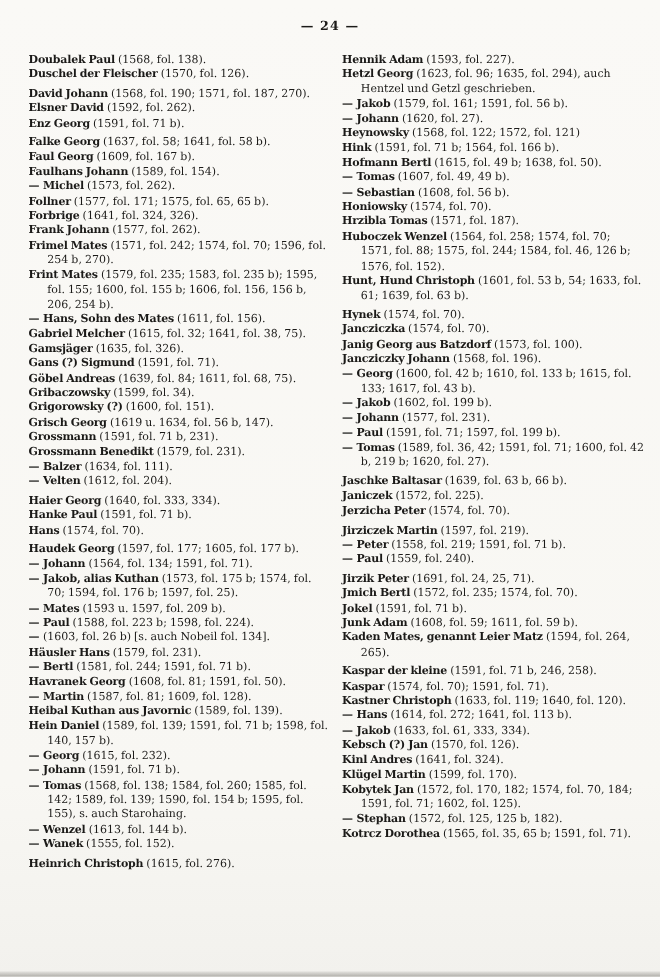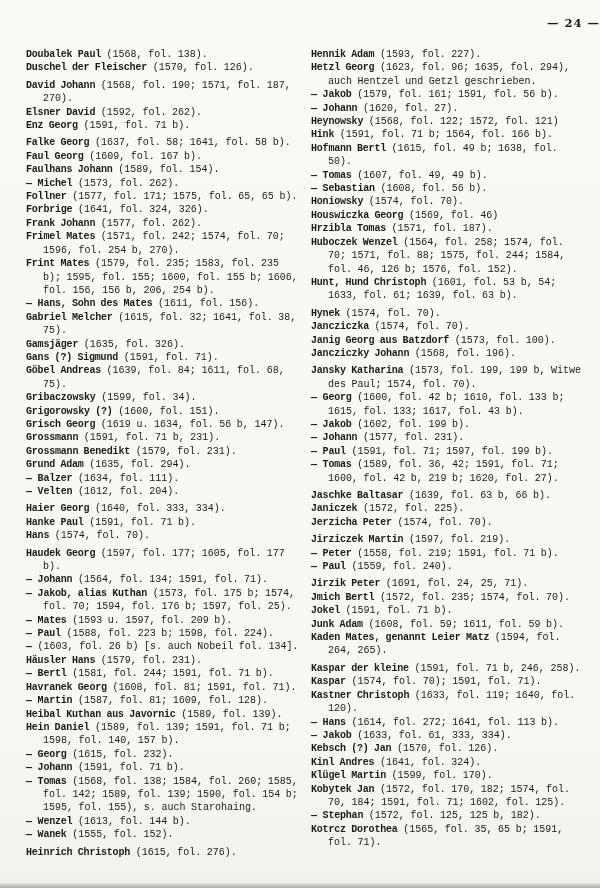--- a/index.html
+++ b/index.html
@@ -9,33 +9,33 @@
     overflow: hidden;
     font-family: "DejaVu Serif", "Liberation Serif", serif;
     color: #1b1a18;
     position: relative;
   }
   .page {
     position: absolute; inset: 0;
     background: linear-gradient(180deg, #faf9f6 0%, #f8f7f3 80%, #f2f1ed 100%);
   }
   .page-number {
-    text-align: right;
+    text-align: center;
     font-size: 11.5px;
     font-weight: 700;
     letter-spacing: 1px;
     margin-top: 16px;
     margin-bottom: 18px;
   }
   .columns {
     display: flex;
     gap: 10px;
     padding: 0 14px 0 26px;
   }
-  .col { width: 275px; font-family: Liberation Mono, monospace; }
+  .col { width: 275px; }
   .entry {
     margin: 0;
     padding-left: 17px;
     text-indent: -17px;
     font-size: 10px;
     line-height: 13.4px;
     word-spacing: -0.4px;
   }
   .entry.gap { margin-top: 4px; }
   .entry .name {
@@ -76,35 +76,34 @@
         <p class="entry"><span class="prefix">— </span><span class="name">Hans, Sohn des Mates</span><span class="detail"> (1611, fol. 156).</span></p>
         <p class="entry"><span class="prefix"></span><span class="name">Gabriel Melcher</span><span class="detail"> (1615, fol. 32; 1641, fol. 38, 75).</span></p>
         <p class="entry"><span class="prefix"></span><span class="name">Gamsjäger</span><span class="detail"> (1635, fol. 326).</span></p>
         <p class="entry"><span class="prefix"></span><span class="name">Gans (?) Sigmund</span><span class="detail"> (1591, fol. 71).</span></p>
         <p class="entry"><span class="prefix"></span><span class="name">Göbel Andreas</span><span class="detail"> (1639, fol. 84; 1611, fol. 68, 75).</span></p>
         <p class="entry"><span class="prefix"></span><span class="name">Gribaczowsky</span><span class="detail"> (1599, fol. 34).</span></p>
         <p class="entry"><span class="prefix"></span><span class="name">Grigorowsky (?)</span><span class="detail"> (1600, fol. 151).</span></p>
         <p class="entry"><span class="prefix"></span><span class="name">Grisch Georg</span><span class="detail"> (1619 u. 1634, fol. 56 b, 147).</span></p>
         <p class="entry"><span class="prefix"></span><span class="name">Grossmann</span><span class="detail"> (1591, fol. 71 b, 231).</span></p>
         <p class="entry"><span class="prefix"></span><span class="name">Grossmann Benedikt</span><span class="detail"> (1579, fol. 231).</span></p>
-        <p class="entry"><span class="prefix"></span><span class="name">Grund Adam</span><span class="detail"> (1635, fol. 294).</span></p>
         <p class="entry"><span class="prefix">— </span><span class="name">Balzer</span><span class="detail"> (1634, fol. 111).</span></p>
         <p class="entry"><span class="prefix">— </span><span class="name">Velten</span><span class="detail"> (1612, fol. 204).</span></p>
         <p class="entry gap"><span class="prefix"></span><span class="name">Haier Georg</span><span class="detail"> (1640, fol. 333, 334).</span></p>
         <p class="entry"><span class="prefix"></span><span class="name">Hanke Paul</span><span class="detail"> (1591, fol. 71 b).</span></p>
         <p class="entry"><span class="prefix"></span><span class="name">Hans</span><span class="detail"> (1574, fol. 70).</span></p>
         <p class="entry gap"><span class="prefix"></span><span class="name">Haudek Georg</span><span class="detail"> (1597, fol. 177; 1605, fol. 177 b).</span></p>
         <p class="entry"><span class="prefix">— </span><span class="name">Johann</span><span class="detail"> (1564, fol. 134; 1591, fol. 71).</span></p>
         <p class="entry"><span class="prefix">— </span><span class="name">Jakob, alias Kuthan</span><span class="detail"> (1573, fol. 175 b; 1574, fol. 70; 1594, fol. 176 b; 1597, fol. 25).</span></p>
         <p class="entry"><span class="prefix">— </span><span class="name">Mates</span><span class="detail"> (1593 u. 1597, fol. 209 b).</span></p>
         <p class="entry"><span class="prefix">— </span><span class="name">Paul</span><span class="detail"> (1588, fol. 223 b; 1598, fol. 224).</span></p>
         <p class="entry"><span class="prefix">— </span><span class="name"></span><span class="detail">(1603, fol. 26 b) [s. auch Nobeil fol. 134].</span></p>
         <p class="entry"><span class="prefix"></span><span class="name">Häusler Hans</span><span class="detail"> (1579, fol. 231).</span></p>
         <p class="entry"><span class="prefix">— </span><span class="name">Bertl</span><span class="detail"> (1581, fol. 244; 1591, fol. 71 b).</span></p>
-        <p class="entry"><span class="prefix"></span><span class="name">Havranek Georg</span><span class="detail"> (1608, fol. 81; 1591, fol. 71).</span></p>
+        <p class="entry"><span class="prefix"></span><span class="name">Havranek Georg</span><span class="detail"> (1608, fol. 81; 1591, fol. 50).</span></p>
         <p class="entry"><span class="prefix">— </span><span class="name">Martin</span><span class="detail"> (1587, fol. 81; 1609, fol. 128).</span></p>
         <p class="entry"><span class="prefix"></span><span class="name">Heibal Kuthan aus Javornic</span><span class="detail"> (1589, fol. 139).</span></p>
         <p class="entry"><span class="prefix"></span><span class="name">Hein Daniel</span><span class="detail"> (1589, fol. 139; 1591, fol. 71 b; 1598, fol. 140, 157 b).</span></p>
         <p class="entry"><span class="prefix">— </span><span class="name">Georg</span><span class="detail"> (1615, fol. 232).</span></p>
         <p class="entry"><span class="prefix">— </span><span class="name">Johann</span><span class="detail"> (1591, fol. 71 b).</span></p>
         <p class="entry"><span class="prefix">— </span><span class="name">Tomas</span><span class="detail"> (1568, fol. 138; 1584, fol. 260; 1585, fol. 142; 1589, fol. 139; 1590, fol. 154 b; 1595, fol. 155), s. auch Starohaing.</span></p>
         <p class="entry"><span class="prefix">— </span><span class="name">Wenzel</span><span class="detail"> (1613, fol. 144 b).</span></p>
         <p class="entry"><span class="prefix">— </span><span class="name">Wanek</span><span class="detail"> (1555, fol. 152).</span></p>
         <p class="entry gap"><span class="prefix"></span><span class="name">Heinrich Christoph</span><span class="detail"> (1615, fol. 276).</span></p>
       </div>
@@ -112,29 +111,27 @@
         <p class="entry"><span class="prefix"></span><span class="name">Hennik Adam</span><span class="detail"> (1593, fol. 227).</span></p>
         <p class="entry"><span class="prefix"></span><span class="name">Hetzl Georg</span><span class="detail"> (1623, fol. 96; 1635, fol. 294), auch Hentzel und Getzl geschrieben.</span></p>
         <p class="entry"><span class="prefix">— </span><span class="name">Jakob</span><span class="detail"> (1579, fol. 161; 1591, fol. 56 b).</span></p>
         <p class="entry"><span class="prefix">— </span><span class="name">Johann</span><span class="detail"> (1620, fol. 27).</span></p>
         <p class="entry"><span class="prefix"></span><span class="name">Heynowsky</span><span class="detail"> (1568, fol. 122; 1572, fol. 121)</span></p>
         <p class="entry"><span class="prefix"></span><span class="name">Hink</span><span class="detail"> (1591, fol. 71 b; 1564, fol. 166 b).</span></p>
         <p class="entry"><span class="prefix"></span><span class="name">Hofmann Bertl</span><span class="detail"> (1615, fol. 49 b; 1638, fol. 50).</span></p>
         <p class="entry"><span class="prefix">— </span><span class="name">Tomas</span><span class="detail"> (1607, fol. 49, 49 b).</span></p>
         <p class="entry"><span class="prefix">— </span><span class="name">Sebastian</span><span class="detail"> (1608, fol. 56 b).</span></p>
         <p class="entry"><span class="prefix"></span><span class="name">Honiowsky</span><span class="detail"> (1574, fol. 70).</span></p>
-        <p class="entry"><span class="prefix"></span><span class="name">Houswiczka Georg</span><span class="detail"> (1569, fol. 46)</span></p>
         <p class="entry"><span class="prefix"></span><span class="name">Hrzibla Tomas</span><span class="detail"> (1571, fol. 187).</span></p>
         <p class="entry"><span class="prefix"></span><span class="name">Huboczek Wenzel</span><span class="detail"> (1564, fol. 258; 1574, fol. 70; 1571, fol. 88; 1575, fol. 244; 1584, fol. 46, 126 b; 1576, fol. 152).</span></p>
         <p class="entry"><span class="prefix"></span><span class="name">Hunt, Hund Christoph</span><span class="detail"> (1601, fol. 53 b, 54; 1633, fol. 61; 1639, fol. 63 b).</span></p>
         <p class="entry gap"><span class="prefix"></span><span class="name">Hynek</span><span class="detail"> (1574, fol. 70).</span></p>
         <p class="entry"><span class="prefix"></span><span class="name">Jancziczka</span><span class="detail"> (1574, fol. 70).</span></p>
         <p class="entry"><span class="prefix"></span><span class="name">Janig Georg aus Batzdorf</span><span class="detail"> (1573, fol. 100).</span></p>
         <p class="entry"><span class="prefix"></span><span class="name">Jancziczky Johann</span><span class="detail"> (1568, fol. 196).</span></p>
-        <p class="entry gap"><span class="prefix"></span><span class="name">Jansky Katharina</span><span class="detail"> (1573, fol. 199, 199 b, Witwe des Paul; 1574, fol. 70).</span></p>
         <p class="entry"><span class="prefix">— </span><span class="name">Georg</span><span class="detail"> (1600, fol. 42 b; 1610, fol. 133 b; 1615, fol. 133; 1617, fol. 43 b).</span></p>
         <p class="entry"><span class="prefix">— </span><span class="name">Jakob</span><span class="detail"> (1602, fol. 199 b).</span></p>
         <p class="entry"><span class="prefix">— </span><span class="name">Johann</span><span class="detail"> (1577, fol. 231).</span></p>
         <p class="entry"><span class="prefix">— </span><span class="name">Paul</span><span class="detail"> (1591, fol. 71; 1597, fol. 199 b).</span></p>
         <p class="entry"><span class="prefix">— </span><span class="name">Tomas</span><span class="detail"> (1589, fol. 36, 42; 1591, fol. 71; 1600, fol. 42 b, 219 b; 1620, fol. 27).</span></p>
         <p class="entry gap"><span class="prefix"></span><span class="name">Jaschke Baltasar</span><span class="detail"> (1639, fol. 63 b, 66 b).</span></p>
         <p class="entry"><span class="prefix"></span><span class="name">Janiczek</span><span class="detail"> (1572, fol. 225).</span></p>
         <p class="entry"><span class="prefix"></span><span class="name">Jerzicha Peter</span><span class="detail"> (1574, fol. 70).</span></p>
         <p class="entry gap"><span class="prefix"></span><span class="name">Jirziczek Martin</span><span class="detail"> (1597, fol. 219).</span></p>
         <p class="entry"><span class="prefix">— </span><span class="name">Peter</span><span class="detail"> (1558, fol. 219; 1591, fol. 71 b).</span></p>

